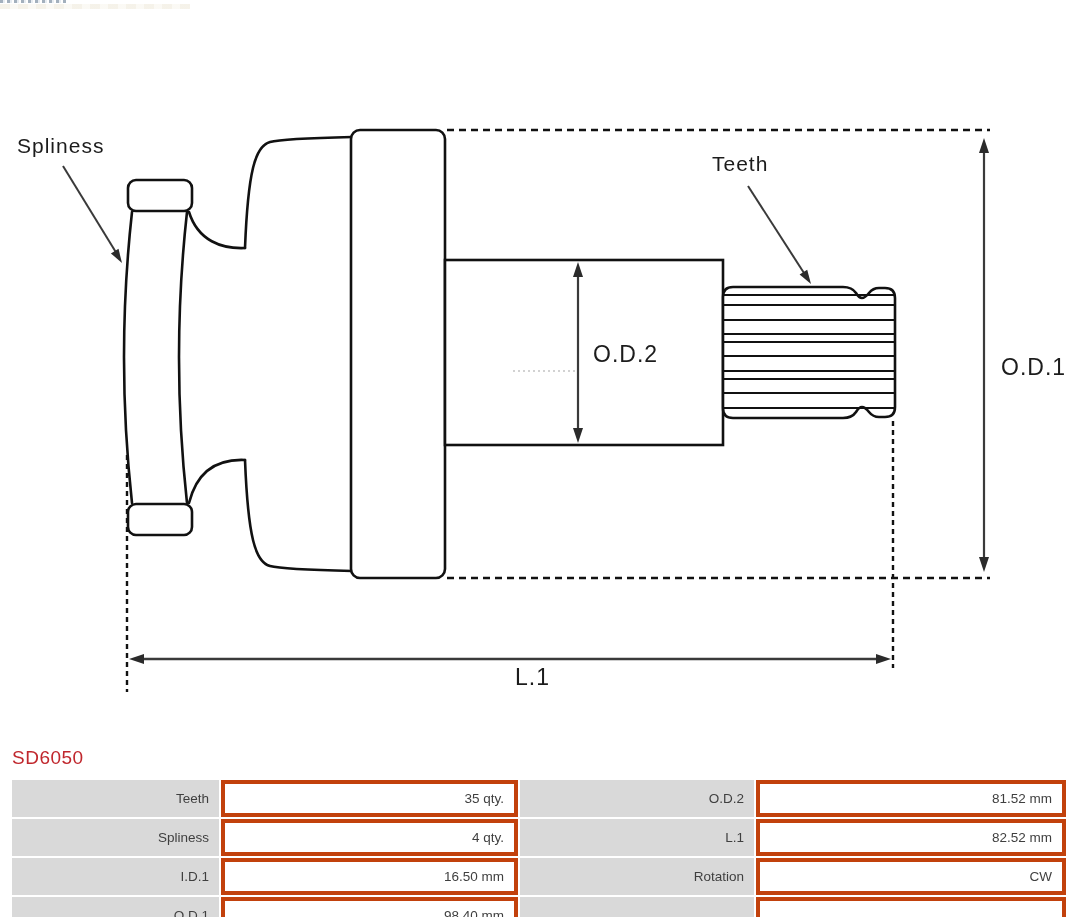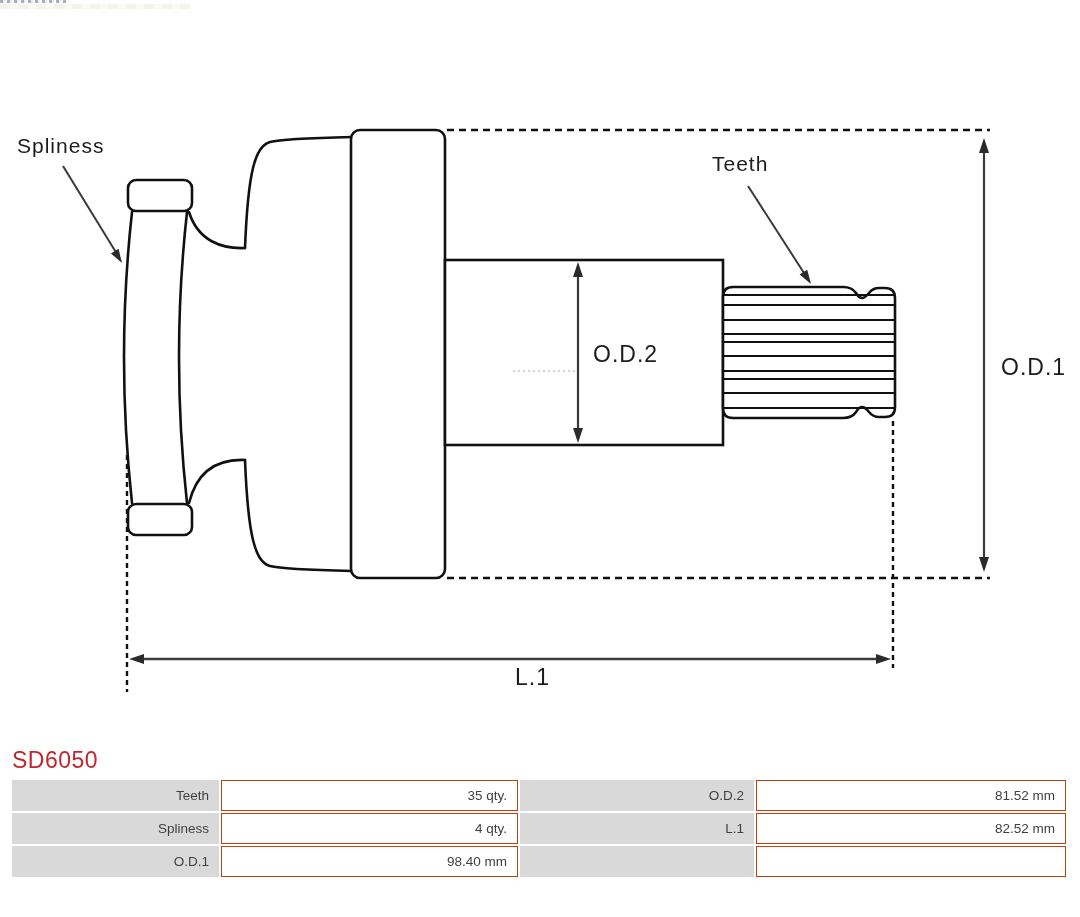--- a/index.html
+++ b/index.html
@@ -19,33 +19,33 @@
   }
   .diagram{position:absolute;left:0;top:0;width:1080px;height:730px;}
   .diagram text{
     font-family:"Liberation Sans", sans-serif;
     fill:#1c1c1c;
   }
   .lbl-big{font-size:23px;letter-spacing:1px;}
   .lbl-med{font-size:21px;letter-spacing:1px;}
   .part-number{
     position:absolute;left:12px;top:747px;
-    font-size:23px;color:#c0272d;letter-spacing:.5px;
+    font-size:19px;color:#c0272d;letter-spacing:.5px;
   }
   .spec-table{
     position:absolute;left:10px;top:778px;width:1054px;
     border-collapse:separate;border-spacing:2px;table-layout:fixed;
     font-size:13.5px;color:#3f3f3f;
   }
   .spec-table td{
     height:29px;text-align:right;padding:0 10px 0 0;
     vertical-align:middle;white-space:nowrap;overflow:hidden;
   }
   .spec-table td.lbl{background:#d9d9d9;}
-  .spec-table td.val{background:#ffffff;border:1px solid #c2410c;}
+  .spec-table td.val{background:#ffffff;border:4px solid #c2410c;}
 </style>
 </head>
 <body>
 
 <div class="logo-strip"></div>
 <div class="logo-strip2"></div>
 
 <svg class="diagram" viewBox="0 0 1080 730">
 
   <g stroke="#111111" stroke-width="2.6" fill="none" stroke-linecap="round">
@@ -133,19 +133,25 @@
       <td class="lbl">O.D.2</td>
       <td class="val">81.52 mm</td>
     </tr>
     <tr>
       <td class="lbl">Spliness</td>
       <td class="val">4 qty.</td>
       <td class="lbl">L.1</td>
       <td class="val">82.52 mm</td>
     </tr>
     <tr>
+      <td class="lbl">I.D.1</td>
+      <td class="val">16.50 mm</td>
+      <td class="lbl">Rotation</td>
+      <td class="val">CW</td>
+    </tr>
+    <tr>
       <td class="lbl">O.D.1</td>
       <td class="val">98.40 mm</td>
       <td class="lbl"></td>
       <td class="val"></td>
     </tr>
   </tbody>
 </table>
 
 </body></html>

